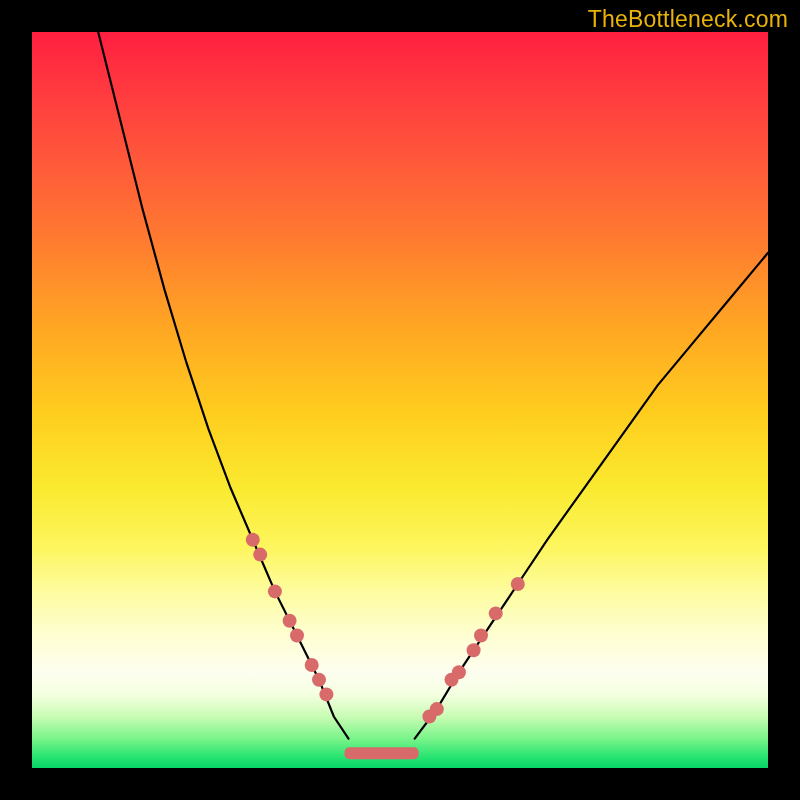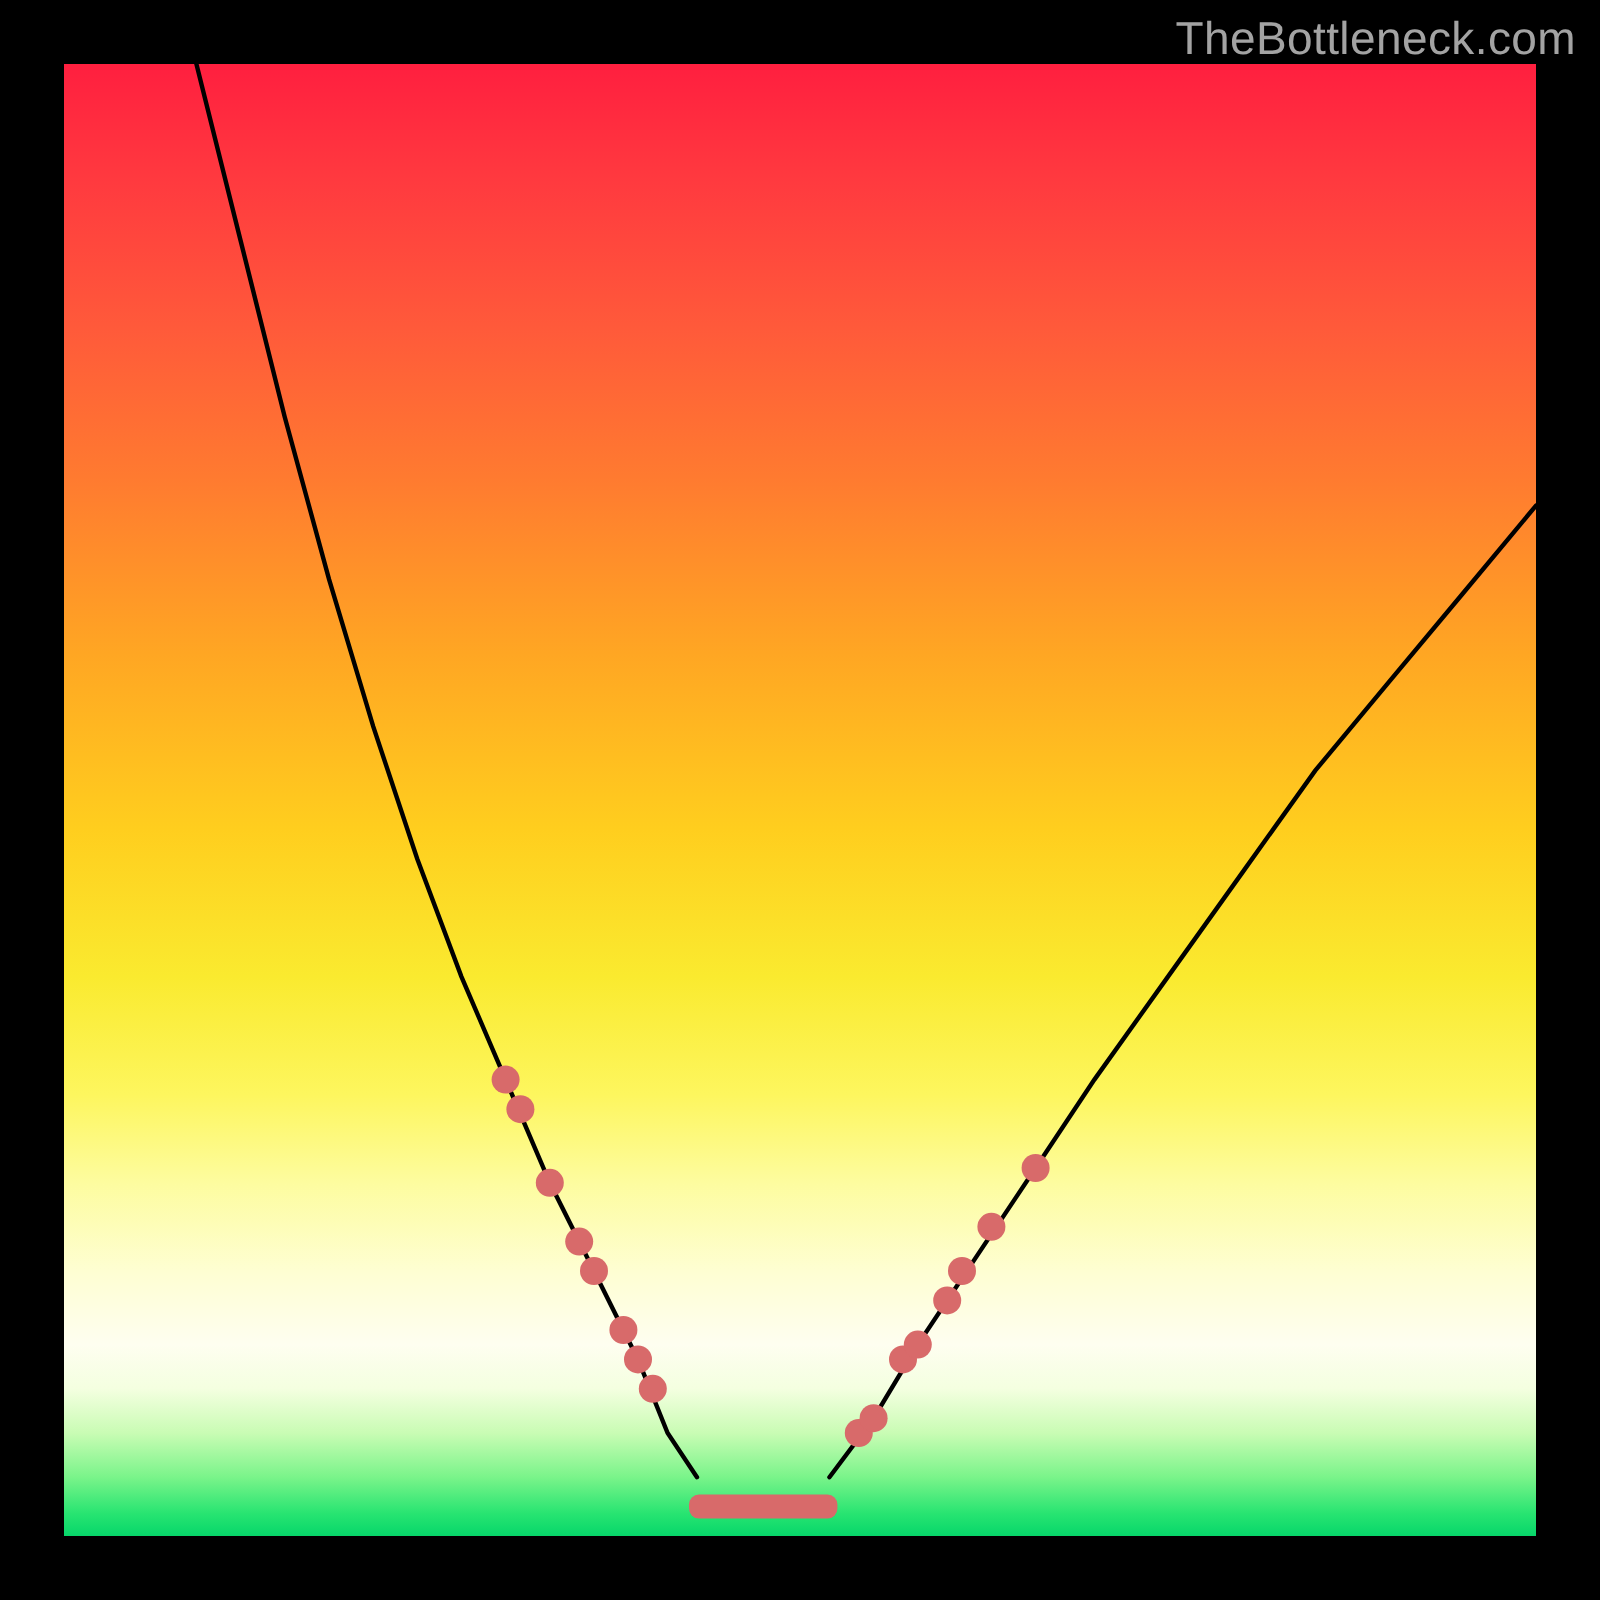--- a/index.html
+++ b/index.html
@@ -41,21 +41,21 @@
       #c9fcb4 93%,
       #7af48a 96%,
       #27e471 98.5%,
       #07d66a 100%
     );
   }
   .watermark {
     position: absolute;
     top: 6px;
     right: 12px;
-    color: #a3a3a3;
+    color: #eab308;
     font-size: 23px;
     letter-spacing: 0.2px;
     font-weight: 400;
     user-select: none;
   }
   svg.curve {
     position: absolute;
     left: 0;
     top: 0;
     width: 736px;

